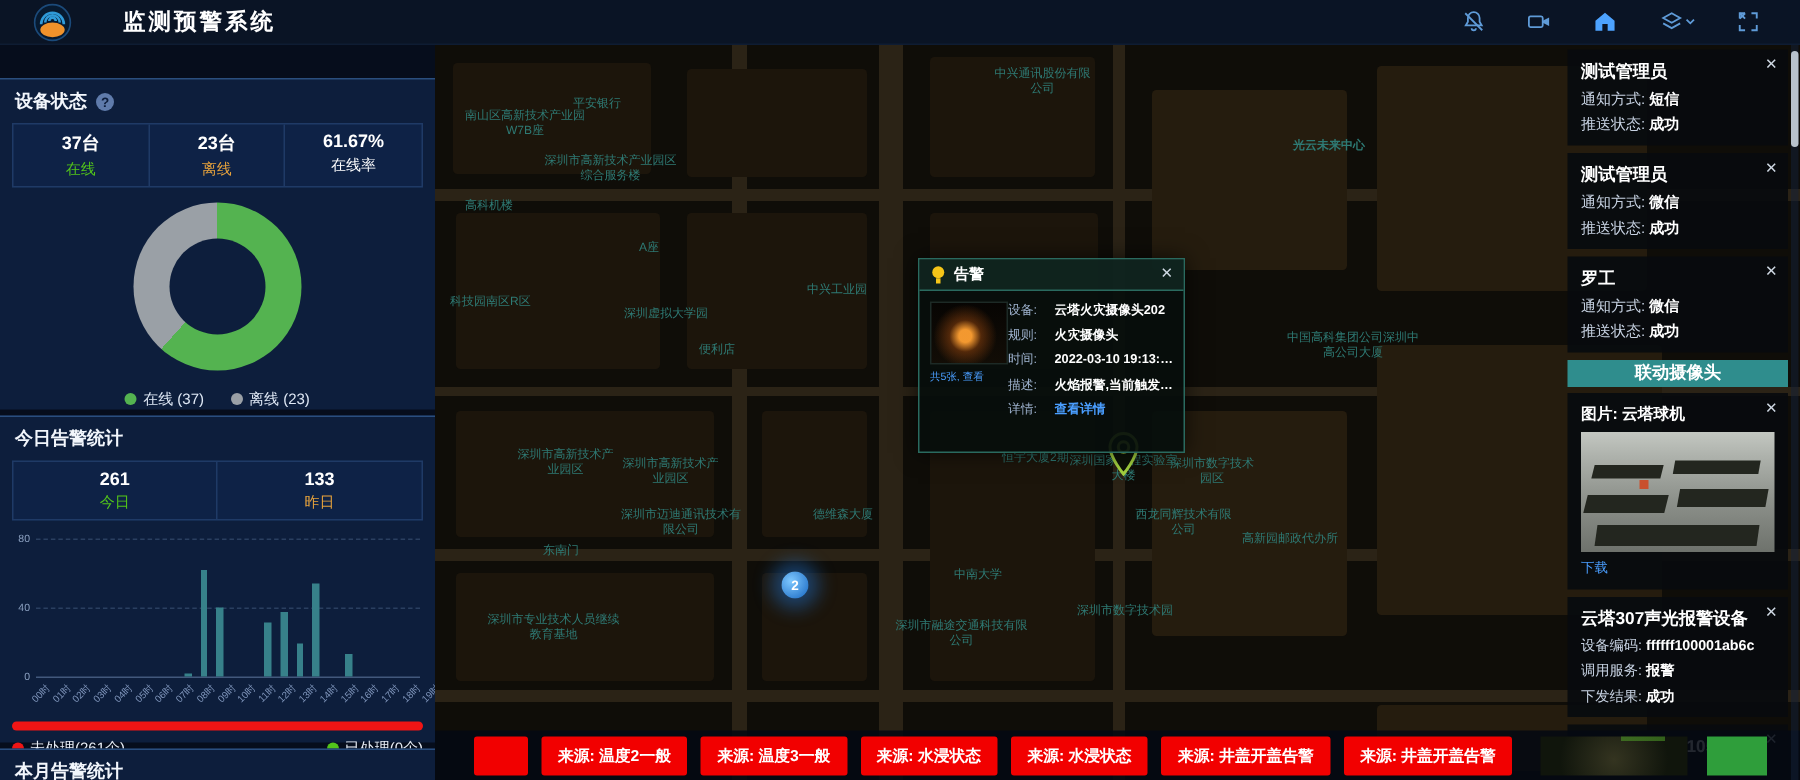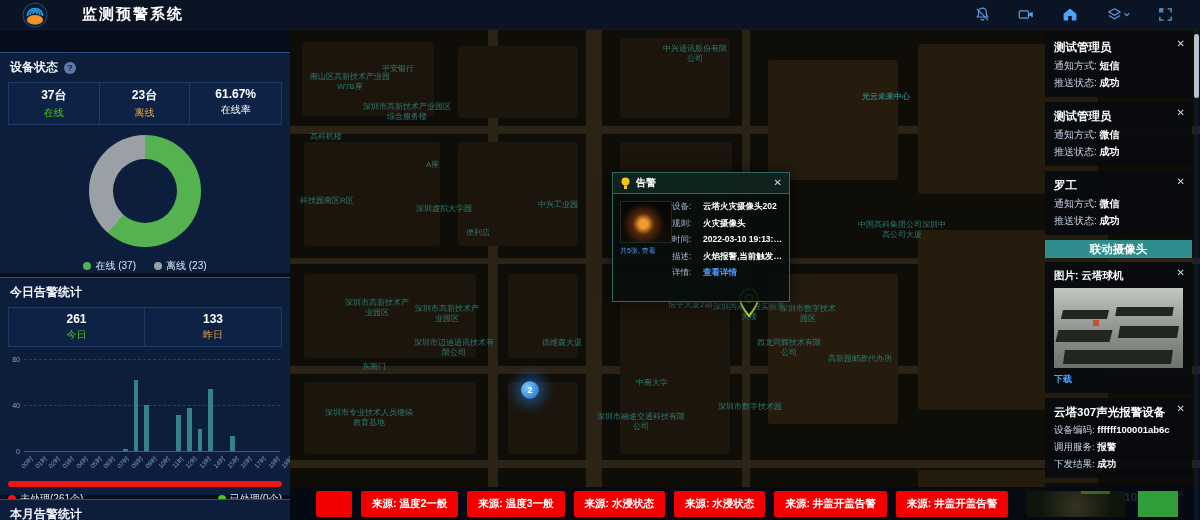--- a/index.html
+++ b/index.html
@@ -88,21 +88,21 @@
   .ncard,.ccard,.dcard{position:relative;background:rgba(8,11,14,.93);margin-bottom:5px;padding:7px 9px;}
   .ncard .x,.ccard .x,.dcard .x{position:absolute;right:7px;top:6px;}
   .n-title{font-size:11.5px;font-weight:bold;color:#fff;margin-bottom:4px;}
   .n-row{font-size:10px;margin-top:3px;white-space:nowrap;}
   .nl{color:#c7d2e2;}
   .nv{color:#fff;font-weight:bold;}
   .teal-h{height:18px;line-height:18px;text-align:center;background:#2f8d8d;color:#fff;font-size:11.5px;font-weight:bold;margin:2px 0 4px;cursor:pointer;}
   .c-title{font-size:10.5px;font-weight:bold;color:#fff;margin-bottom:5px;}
   .photo{position:relative;width:100%;height:80px;background:linear-gradient(180deg,#c3c7c1 0%,#aeb2ac 20%,#8e928c 55%,#6e726c 100%);overflow:hidden;}
   .ph{position:absolute;background:#23261f;}
-  .dl{display:inline-block;font-size:9px;color:#4a9eff;margin-top:4px;cursor:pointer;font-weight:bold;}
+  .dl{display:inline-block;font-size:9px;color:#4a9eff;margin-top:4px;cursor:pointer;}
   .d-row{font-size:9.5px;margin-top:4px;white-space:nowrap;}
   .dcard.partial{height:36px;overflow:hidden;}
 
   .scrollbar{position:absolute;right:1px;top:0;width:5px;height:490px;background:rgba(20,34,58,.5);z-index:45;}
   .scrollbar .thumb{position:absolute;top:4px;left:0;width:5px;height:64px;border-radius:3px;background:#b8c2cc;cursor:pointer;}
 </style>
 </head>
 <body>
 
 <div class="app">
@@ -374,21 +374,21 @@
 
     <div class="mlabels">
 
     <span class="mlabel" style="left: 372px; top: 14px; width: 66px;">中兴通讯股份有限公司</span>
         <span class="mlabel" style="left: 92px; top: 34px;">平安银行</span>
         <span class="mlabel" style="left: 18px; top: 42px; width: 84px;">南山区高新技术产业园W7B座</span>
         <span class="mlabel" style="left: 572px; top: 62px; font-weight: bold;">光云未来中心</span>
         <span class="mlabel" style="left: 70px; top: 72px; width: 94px;">深圳市高新技术产业园区综合服务楼</span>
         <span class="mlabel" style="left: 20px; top: 102px;">高科机楼</span>
         <span class="mlabel" style="left: 136px; top: 130px;">A座</span>
-        <span class="mlabel" style="left: 248px; top: 170px;">中兴工业园</span>
+        <span class="mlabel" style="left: 248px; top: 158px;">中兴工业园</span>
         <span class="mlabel" style="left: 10px; top: 166px;">科技园南区R区</span>
         <span class="mlabel" style="left: 126px; top: 174px;">深圳虚拟大学园</span>
         <span class="mlabel" style="left: 176px; top: 198px;">便利店</span>
         <span class="mlabel" style="left: 568px; top: 190px; width: 88px;">中国高科集团公司深圳中高公司大厦</span>
         <span class="mlabel" style="left: 52px; top: 268px; width: 70px;">深圳市高新技术产业园区</span>
         <span class="mlabel" style="left: 122px; top: 274px; width: 70px;">深圳市高新技术产业园区</span>
         <span class="mlabel" style="left: 122px; top: 308px; width: 84px;">深圳市迈迪通讯技术有限公司</span>
         <span class="mlabel" style="left: 72px; top: 332px;">东南门</span>
         <span class="mlabel" style="left: 32px; top: 378px; width: 94px;">深圳市专业技术人员继续教育基地</span>
         <span class="mlabel" style="left: 252px; top: 308px;">德维森大厦</span>

